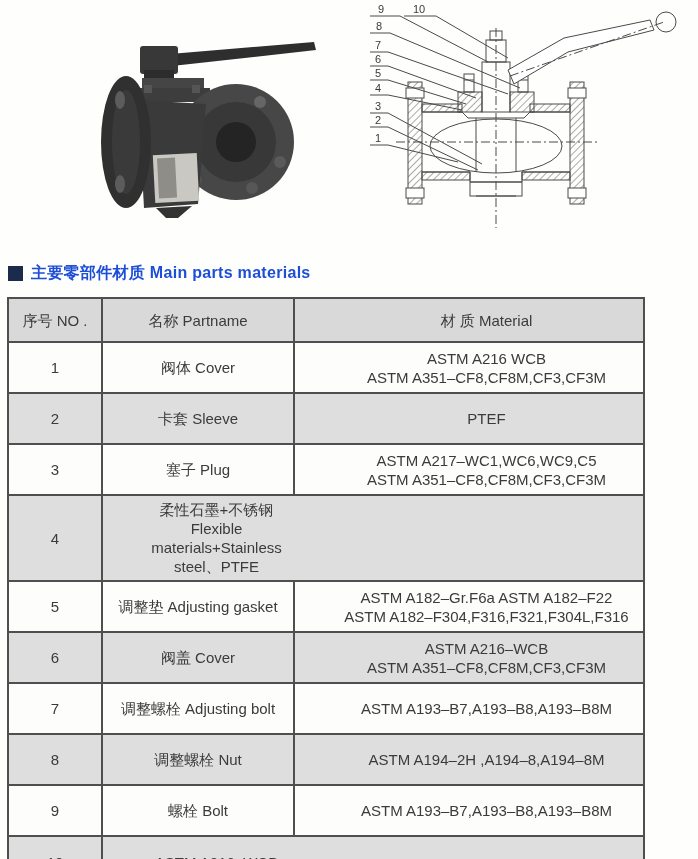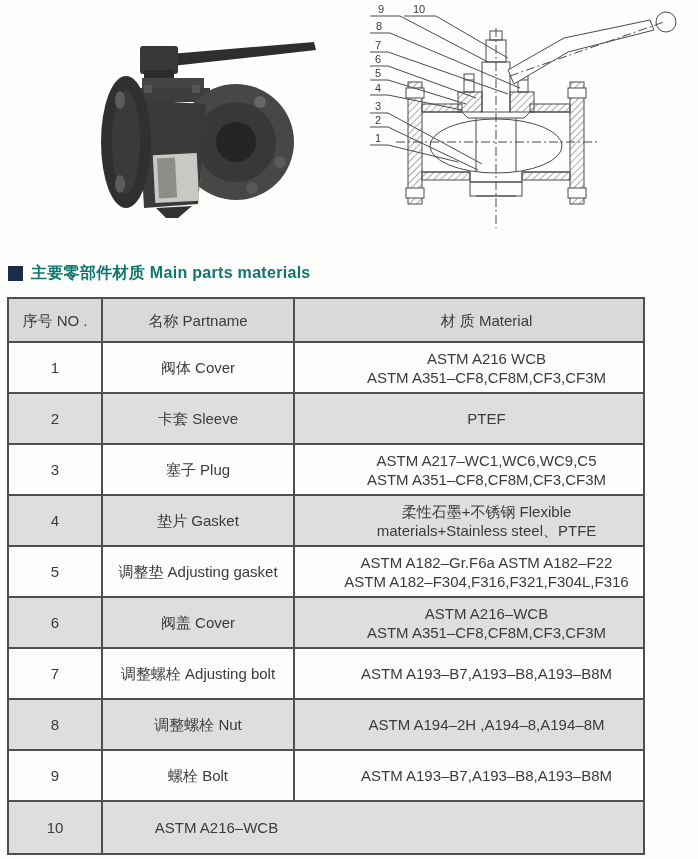--- a/index.html
+++ b/index.html
@@ -165,21 +165,21 @@
       <text x="17" y="63">6</text>
       <text x="17" y="77">5</text>
       <text x="17" y="92">4</text>
       <text x="17" y="110">3</text>
       <text x="17" y="124">2</text>
       <text x="17" y="142">1</text>
     </g>
   </svg>
 </div>
 
-<div class="section-title" style="color:#0f766e;text-align:right;">
+<div class="section-title" style="color:#1d4ed8;text-align:right;">
   <span class="bullet" style="background:#1a2b4c;"></span>
   <span>主要零部件材质  Main parts materials</span>
 </div>
 
 <div class="parts-table">
   <div class="t-row head">
     <div class="t-cell">序号 NO .</div>
     <div class="t-cell">名称 Partname</div>
     <div class="t-cell">材 质 Material</div>
   </div>
@@ -205,21 +205,20 @@
     <div class="t-cell">3</div>
     <div class="t-cell">塞子 Plug</div>
     <div class="t-cell">
           <div>ASTM A217–WC1,WC6,WC9,C5</div>
           <div>ASTM A351–CF8,CF8M,CF3,CF3M</div>
         </div>
   </div>
 
   <div class="t-row alt">
     <div class="t-cell">4</div>
-    <div class="t-cell">垫片 Gasket</div>
     <div class="t-cell">
           <div>柔性石墨+不锈钢  Flexible materials+Stainless steel、PTFE</div>
         </div>
   </div>
 
   <div class="t-row">
     <div class="t-cell">5</div>
     <div class="t-cell">调整垫 Adjusting gasket</div>
     <div class="t-cell">
           <div>ASTM A182–Gr.F6a ASTM A182–F22</div>

